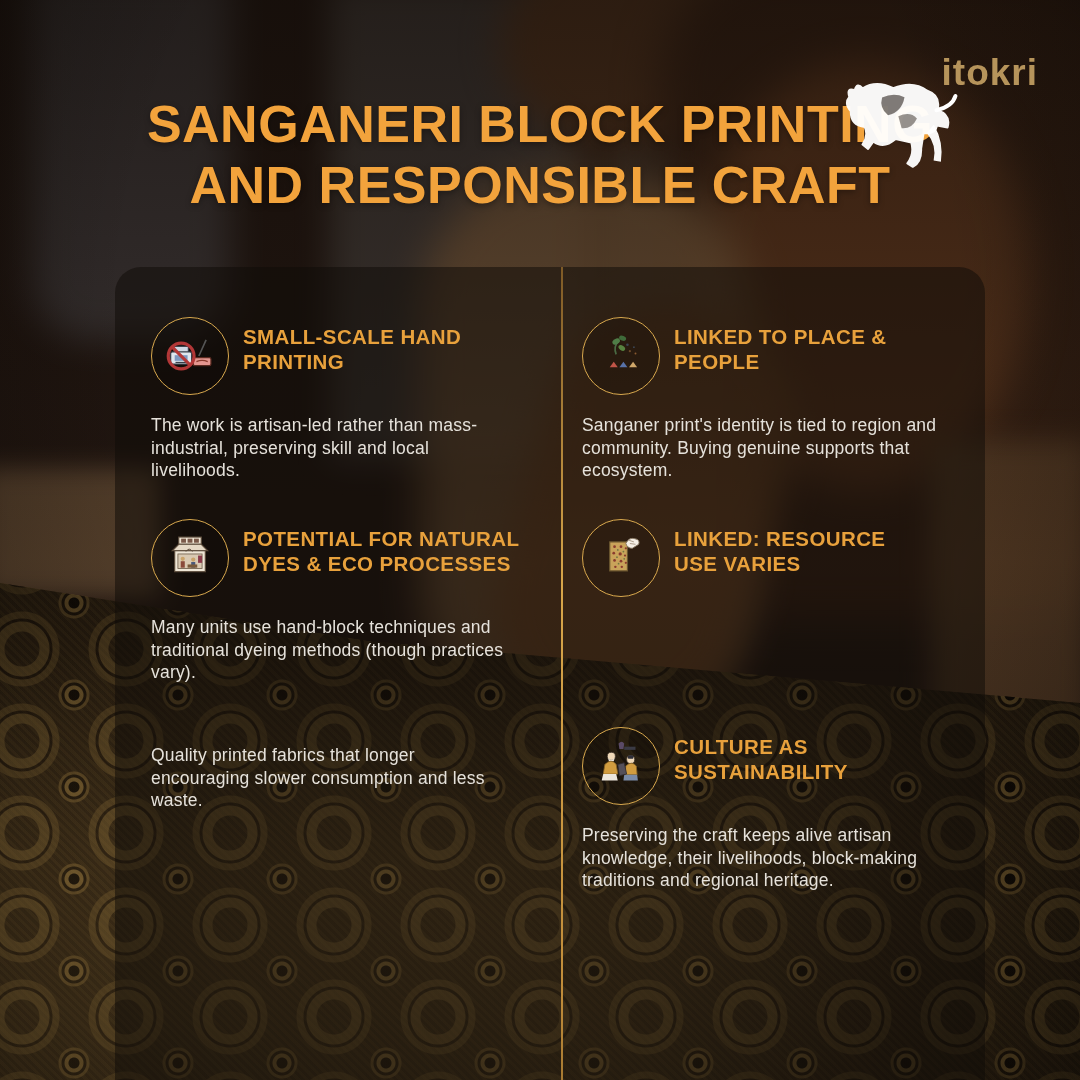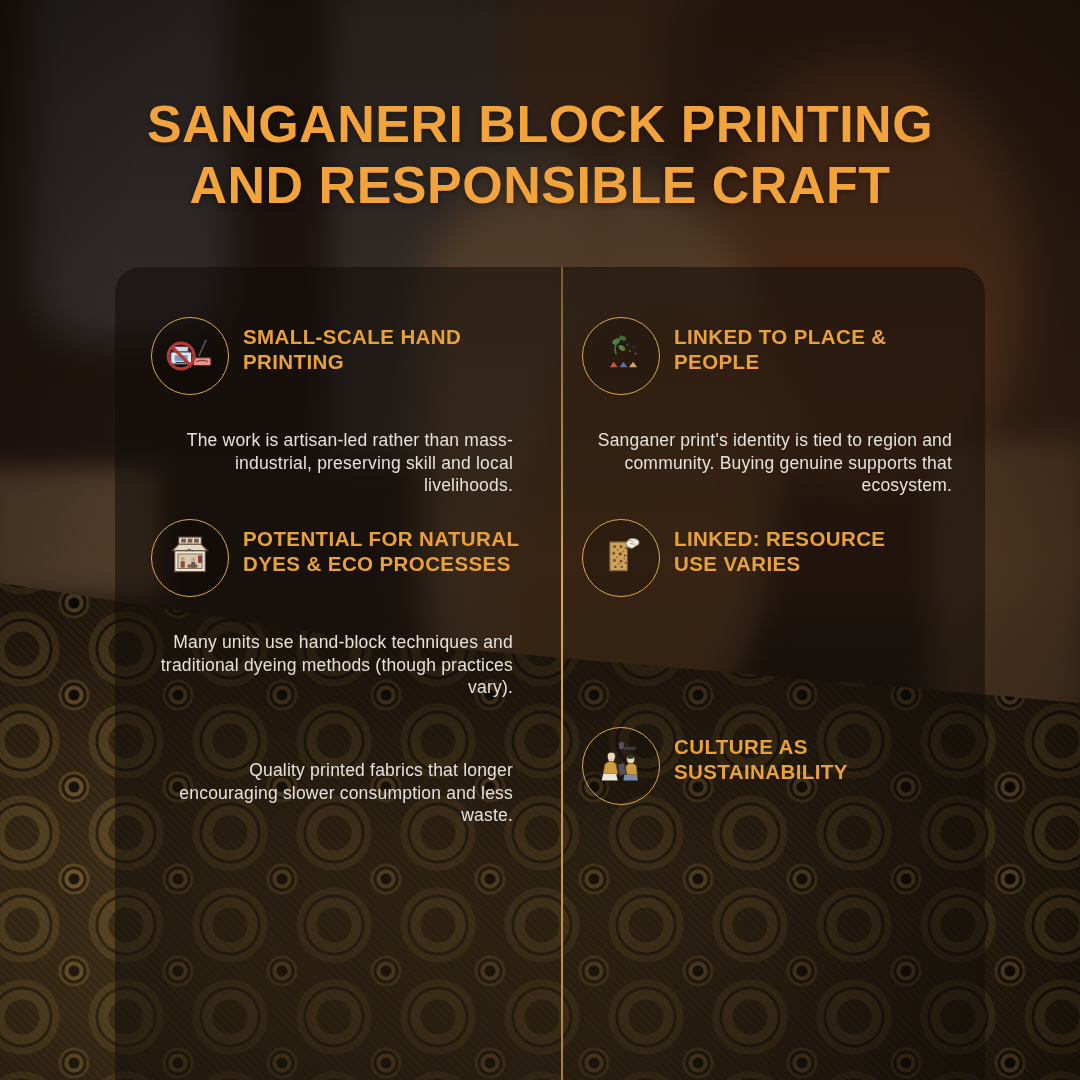--- a/index.html
+++ b/index.html
@@ -83,22 +83,22 @@
   .icon-circle{
     flex:none;width:76px;height:76px;border-radius:50%;
     border:1.6px solid #D9A94E;display:flex;align-items:center;justify-content:center;
     background:rgba(0,0,0,.15);
   }
   .card-title{
     margin-top:7px;color:#E8A13C;font-weight:bold;
     font-size:20.5px;line-height:1.22;letter-spacing:.4px;white-space:pre-line;
   }
   .card-body{
-    margin-top:34px;color:#E6E2DB;font-size:17.5px;line-height:1.29;
-    max-width:362px;letter-spacing:.2px;text-align:right;
+    margin-top:19px;color:#E6E2DB;font-size:17.5px;line-height:1.29;
+    max-width:362px;letter-spacing:.2px;
   }
   .card.right .card-body{max-width:370px;}
 </style>
 </head>
 <body>
 
 <div class="canvas">
 
   <div class="bg">
     <div class="shape bg-window1"></div>
@@ -110,20 +110,30 @@
     <div class="shape bg-skin"></div>
     <div class="shape bg-vest"></div>
     <div class="shape bg-arm"></div>
     <div class="shape bg-table-right"></div>
     <div class="bg-fabric"></div>
     <div class="bg-fabric-shade"></div>
     <div class="bg-overlay"></div>
     <div class="bg-vignette"></div>
   </div>
 
+  <div class="brand">
+    <svg class="brand-cow" viewBox="0 0 130 100">
+      <path d="M16 34 Q10 26 16 20 Q14 10 22 14 Q25 6 30 13 Q44 6 60 16 Q80 10 93 22 Q106 28 101 42 Q114 48 109 60 L99 57 Q96 66 85 63 L81 78 Q80 92 71 95 L66 91 Q74 83 72 71 L57 66 Q44 75 35 66 L29 73 L24 68 Q31 60 28 51 Q14 48 16 34 Z" fill="#ffffff" stroke="#ffffff" stroke-width="2" stroke-linejoin="round" opacity="0.96"></path>
+      <path d="M96 56 Q104 74 99 93 L92 91 Q97 76 88 63 Z" fill="#ffffff" opacity="0.96"></path>
+      <path d="M100 42 Q116 40 120 30" fill="none" stroke="#ffffff" stroke-width="4" stroke-linecap="round"></path>
+      <path d="M48 24 Q60 20 70 26 Q66 40 52 42 Q44 34 48 24 Z" fill="#1d140e" opacity="0.55"></path>
+      <path d="M62 44 Q74 40 80 48 Q74 58 64 56 Z" fill="#1d140e" opacity="0.45"></path>
+    </svg>
+    <div class="brand-text">itokri</div>
+  </div>
 
   <div class="title"><span>SANGANERI BLOCK PRINTING</span><br><span>AND RESPONSIBLE CRAFT</span></div>
 
   <div class="panel">
     <div class="divider"></div>
     <div class="cards">
 
       <div class="card">
         <div class="card-head">
           <div class="icon-circle">
@@ -244,17 +254,18 @@
               <circle cx="48" cy="28" r="5" fill="#f0d9b8" stroke="#3a3028" stroke-width="1"></circle>
               <path d="M44 24 q4 -3 8 0 l-1 3 h-6 Z" fill="#2e2e38"></path>
               <path d="M42 36 q7 -7 13 0 l1 11 h-15 Z" fill="#d19c3f" stroke="#8a6526" stroke-width="1"></path>
               <path d="M40 47 h16 l1 7 h-18 Z" fill="#7a8ba8"></path>
               <path d="M32 34 l8 -2 l3 14 l-9 2 Z" fill="#55505a" stroke="#2e2a30" stroke-width="1"></path>
             </svg>
           </div>
           <div class="card-title">CULTURE AS
 SUSTAINABILITY</div>
         </div>
+        <div class="card-body">Preserving the craft keeps alive artisan knowledge, their livelihoods, block-making traditions and regional heritage.</div>
       </div>
 
     </div>
   </div>
 </div>
 
 </body></html>

